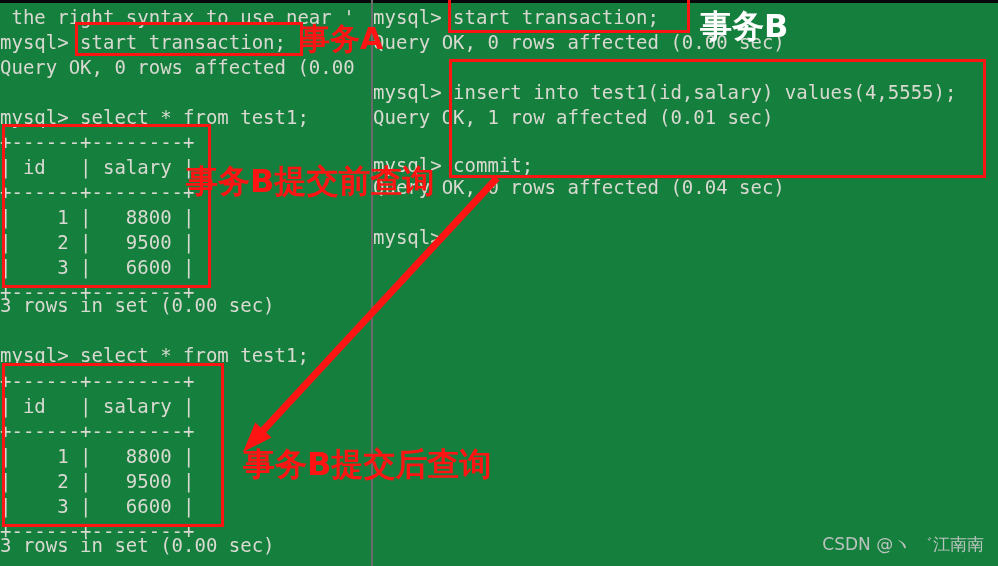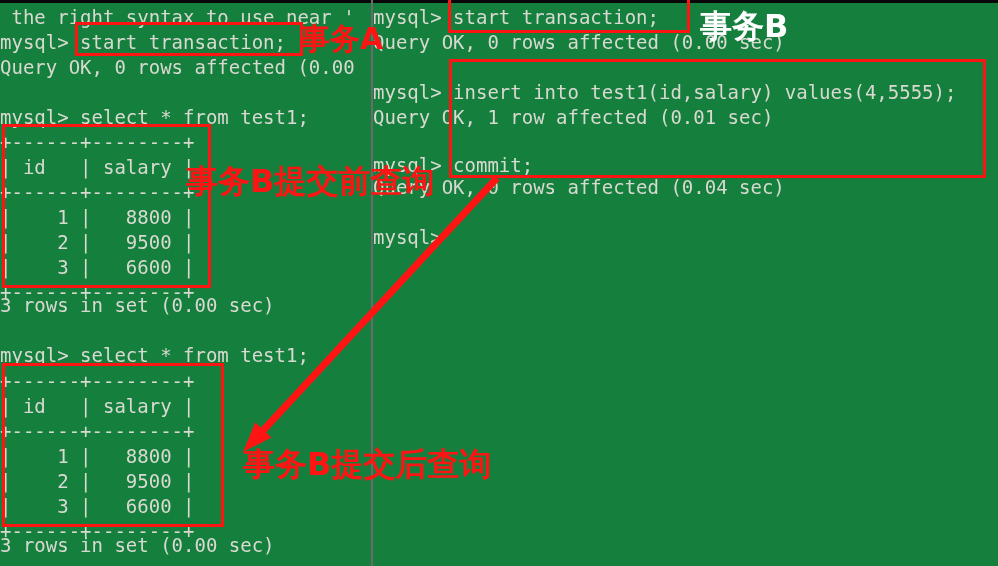--- a/index.html
+++ b/index.html
@@ -118,14 +118,15 @@
       <div class="redlabel" style="left: 700px; top: 10px; font-size: 32px; color: #ffffff;">事务B</div>
       <div class="redlabel" style="left: 172px; top: 165px; font-size: 32px; color: rgb(255, 20, 20); margin-left: 14px;">事务B提交前查询</div>
       <div class="redlabel" style="left: 243px; top: 448px; font-size: 32px; color: rgb(255, 20, 20);">事务B提交后查询</div>
     </div>
 
   <svg class="arrow-svg" id="arrow-layer" viewBox="0 0 998 566" xmlns="http://www.w3.org/2000/svg">
       <line x1="497" y1="178" x2="257" y2="437" stroke="#ff1414" stroke-width="7"></line>
       <polygon points="243,452 255.32802960971918,422.5208601560037 271.4620640186178,437.47722781972726" fill="#ff1414"></polygon>
     </svg>
 
+  <div class="watermark">CSDN @ヽ ゛江南南</div>
 
 </div>
 
 </body></html>

